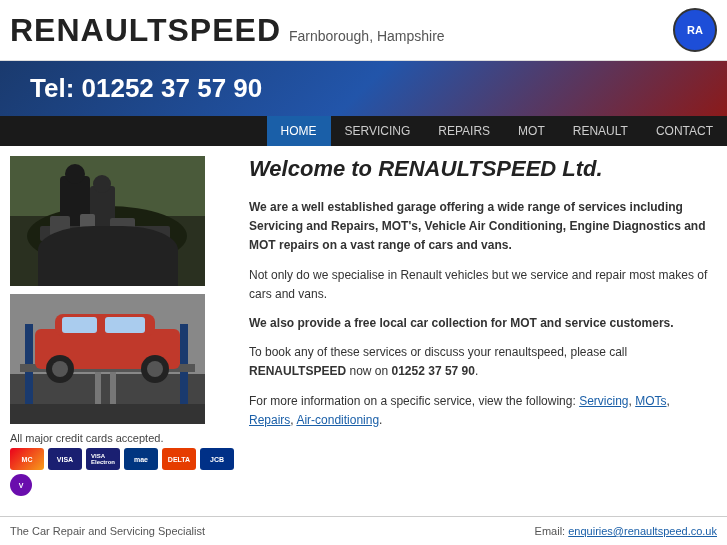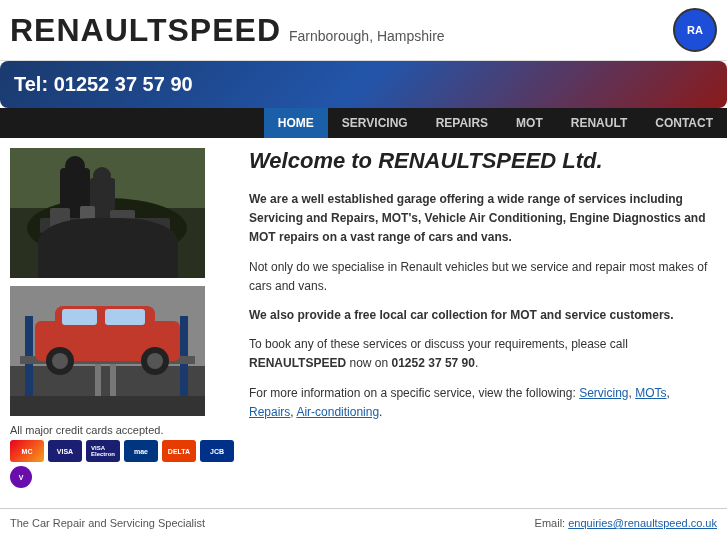--- a/index.html
+++ b/index.html
@@ -39,39 +39,38 @@
       align-items: center;
       justify-content: center;
       color: #fff;
       font-size: 11px;
       font-weight: bold;
     }
 
     
     #phone-banner {
       background: linear-gradient(135deg, #1a3a6e 0%, #2255aa 50%, #8b1a1a 100%);
-      padding: 12px 14px;
+      padding: 12px 30px;
       color: #fff;
-      font-size: 20px;
-      font-weight: bold;
-      border-radius: 8px;
+      font-size: 26px;
+      font-weight: bold;
     }
 
     
     #nav {
       background: #1a1a1a;
       display: flex;
       justify-content: flex-end;
       padding: 0;
     }
     .nav-item {
       padding: 8px 14px;
       color: #ccc;
       font-size: 12px;
-      font-weight: bold;
+      font-weight: normal;
       cursor: pointer;
       text-transform: uppercase;
     }
     .nav-item.active { background: #1a5fa8; color: #fff; }
 
     
     #content {
       display: flex;
       padding: 10px;
       gap: 14px;
@@ -302,21 +301,21 @@
   <div id="right-col">
     <h1 id="welcome-title">Welcome to RENAULTSPEED Ltd.</h1>
 
     <p class="body-text body-text-bold">We are a well established garage offering a wide range of services including Servicing and Repairs, MOT's, Vehicle Air Conditioning, Engine Diagnostics and MOT repairs on a vast range of cars and vans.</p>
 
     <p class="body-text">Not only do we specialise in Renault vehicles but we service and repair most makes of cars and vans.</p>
 
     <p class="body-text body-text-bold">We also provide a free local car collection for MOT and service customers.</p>
 
     <p class="body-text">
-      <span>To book any of these services or discuss your requirements, please call </span><strong>RENAULTSPEED</strong><span> now on </span><strong>01252 37 57 90</strong><span>.</span>
+      <span>To book any of these services or discuss your renaultspeed, please call </span><strong>RENAULTSPEED</strong><span> now on </span><strong>01252 37 57 90</strong><span>.</span>
     </p>
 
     <p class="body-text">
       <span>For more information on a specific service, view the following: </span>
       <a class="link-blue">Servicing</a>,
       <a class="link-blue">MOTs</a>,
       <a class="link-blue">Repairs</a>,
       <a class="link-blue">Air-conditioning</a>.
     </p>
   </div>

